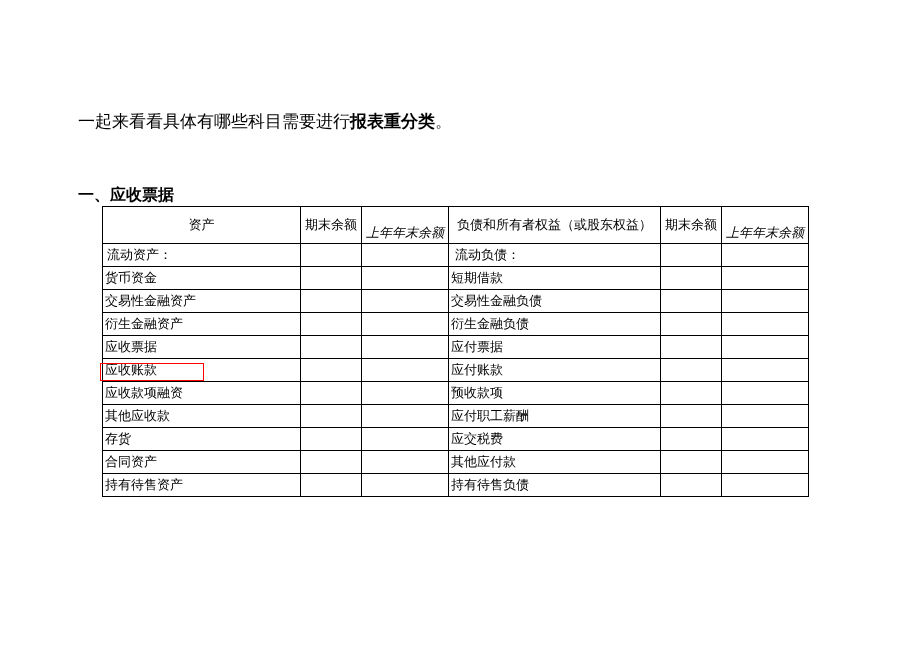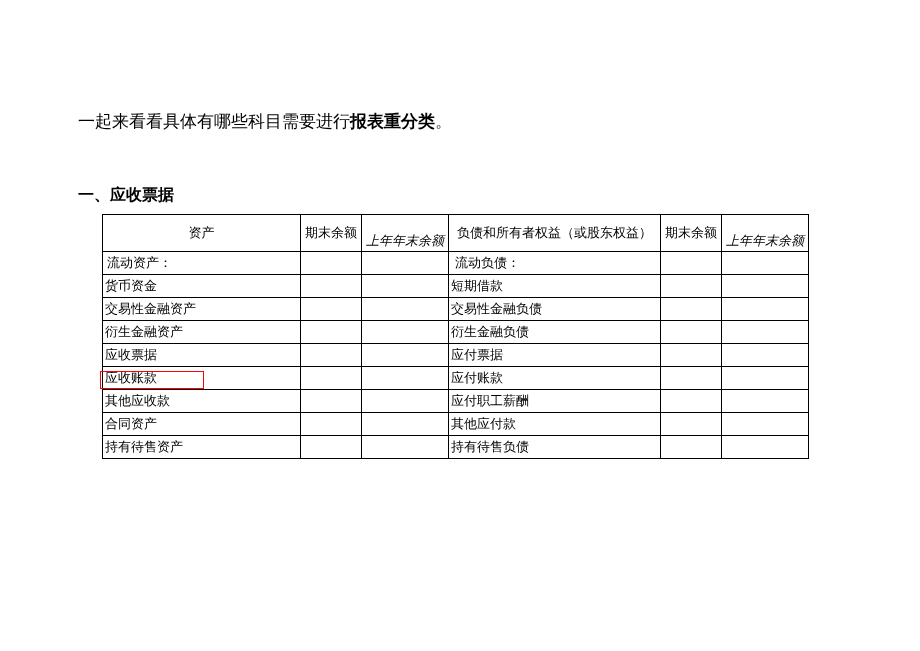--- a/index.html
+++ b/index.html
@@ -21,21 +21,20 @@
     }
     .intro b { font-family: "SimHei", "黑体", sans-serif; font-weight: bold; }
     .section-title {
       font-family: "SimHei", "黑体", sans-serif;
       font-weight: bold;
       font-size: 16px;
     }
     .table-wrap {
       padding-left: 24px;
       position: relative;
-      margin-top: 8px;
     }
     table {
       border-collapse: collapse;
       font-family: "SimSun", "宋体", serif;
       font-size: 13px;
       table-layout: fixed;
     }
     th, td {
       border: 1px solid #000;
       padding: 2px 4px;
@@ -154,24 +153,40 @@
           </tr>
           <tr>
             <td class="asset-cell indent">应收账款</td>
             <td class="num"></td>
             <td class="num"></td>
             <td class="liab-cell indent">应付账款</td>
             <td class="num"></td>
             <td class="num"></td>
           </tr>
           <tr>
+            <td class="asset-cell indent">应收款项融资</td>
+            <td class="num"></td>
+            <td class="num"></td>
+            <td class="liab-cell indent">预收款项</td>
+            <td class="num"></td>
+            <td class="num"></td>
+          </tr>
+          <tr>
             <td class="asset-cell indent">其他应收款</td>
             <td class="num"></td>
             <td class="num"></td>
             <td class="liab-cell indent">应付职工薪酬</td>
+            <td class="num"></td>
+            <td class="num"></td>
+          </tr>
+          <tr>
+            <td class="asset-cell indent">存货</td>
+            <td class="num"></td>
+            <td class="num"></td>
+            <td class="liab-cell indent">应交税费</td>
             <td class="num"></td>
             <td class="num"></td>
           </tr>
           <tr>
             <td class="asset-cell indent">合同资产</td>
             <td class="num"></td>
             <td class="num"></td>
             <td class="liab-cell indent">其他应付款</td>
             <td class="num"></td>
             <td class="num"></td>

